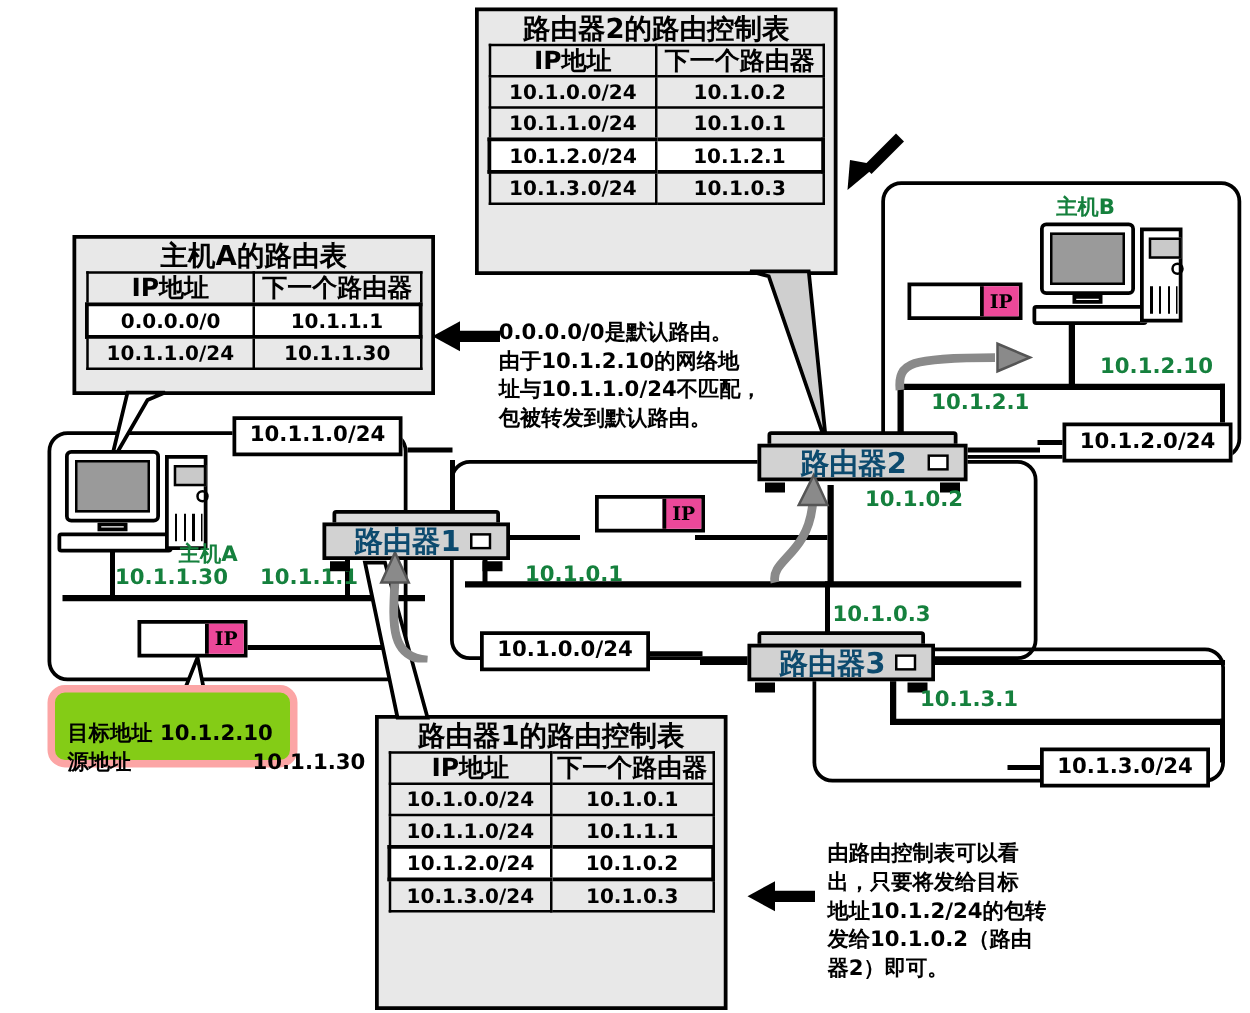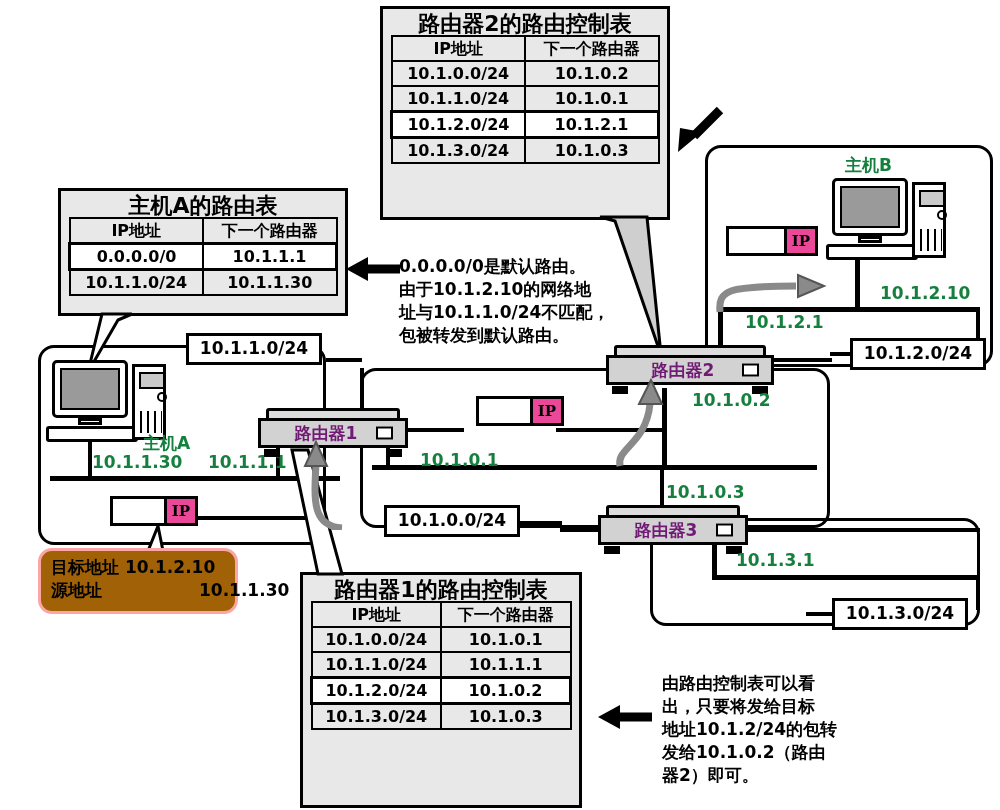--- a/index.html
+++ b/index.html
@@ -34,21 +34,21 @@
   .rt td,.rt th{
     border:2px solid #000;
     text-align:center;
     font-weight:bold;
     color:#000;
     padding:1px 2px;
     font-size:16px;
     line-height:21px;
     white-space:nowrap;
   }
-  .rt th{font-size:16px;}
+  .rt th{font-size:20px;}
   .rt tr.hl td{
     background:#fff;
     border-top:3px solid #000;
     border-bottom:3px solid #000;
   }
   .rt tr.hl td:first-child{border-left:3px solid #000;}
   .rt tr.hl td:last-child{border-right:3px solid #000;}
 
   
   .netbox{
@@ -97,21 +97,21 @@
     position:absolute;left:0;top:10px;width:100%;height:30px;
     background:#d2d2d2;border:3px solid #000;box-sizing:border-box;
     display:flex;align-items:center;justify-content:center;
   }
   .router .rtop{
     position:absolute;left:8px;top:0px;width:calc(100% - 16px);height:13px;
     background:#dcdcdc;border:3px solid #000;box-sizing:border-box;
     border-radius:3px 3px 0 0;
   }
   .router .rlabel{
-    font-weight:bold;font-size:17px;color:#701a75;white-space:nowrap;
+    font-weight:bold;font-size:23px;color:#0c4a6e;white-space:nowrap;
     position:relative;z-index:3;margin-right:14px;
   }
   .router .led{
     position:absolute;right:12px;top:50%;transform:translateY(-50%);
     width:13px;height:9px;border:2px solid #000;background:#fff;
   }
   .router .foot{position:absolute;bottom:-7px;width:16px;height:8px;background:#000;}
   .router .foot.l{left:6px;}
   .router .foot.r{right:6px;}
 
@@ -146,22 +146,22 @@
   }
   .packet .body{flex:1;}
   .packet .iphdr{
     width:28px;border-left:3px solid #000;background:#ec4899;
     display:flex;align-items:center;justify-content:center;
     font-weight:bold;font-size:15px;color:#000;font-family:"DejaVu Serif","Liberation Serif",serif;
   }
 
   
   .callout{
-    position:absolute;border:3px solid #fca5a5;background:#a16207;border-radius:14px;
-    box-sizing:border-box;padding:5px 10px;
+    position:absolute;border:6px solid #fca5a5;background:#84cc16;border-radius:14px;
+    box-sizing:border-box;padding:22px 10px;
   }
   .callout .ln{
     font-weight:bold;font-size:17px;line-height:23px;color:#000;white-space:pre;
   }
 
   .gtext{font-weight:bold;font-size:17px;color:#15803d;white-space:nowrap;position:absolute;}
 </style>
 </head>
 <body>
 

